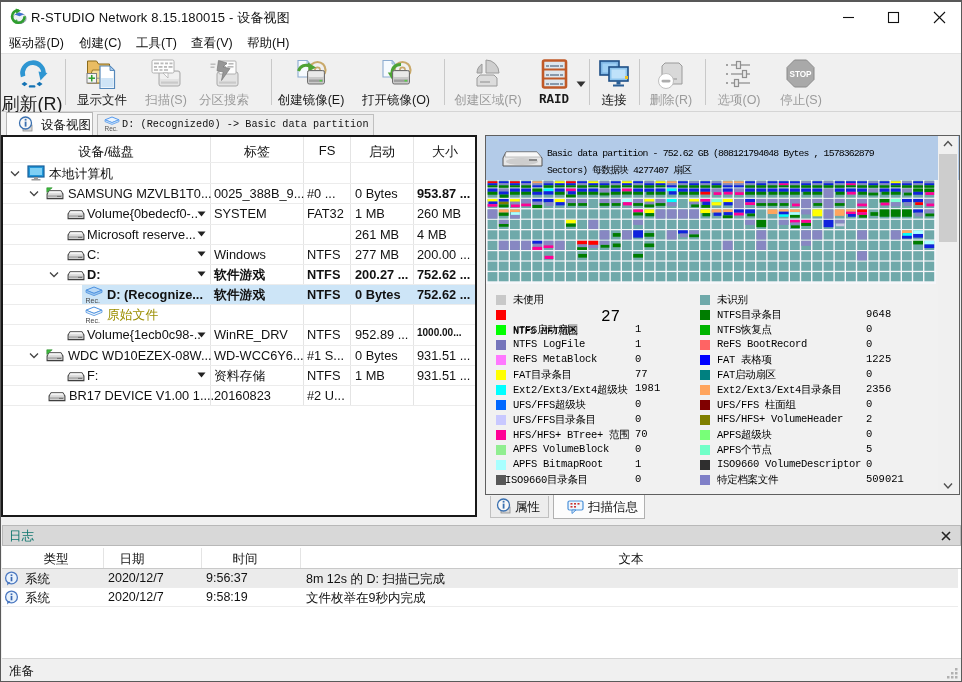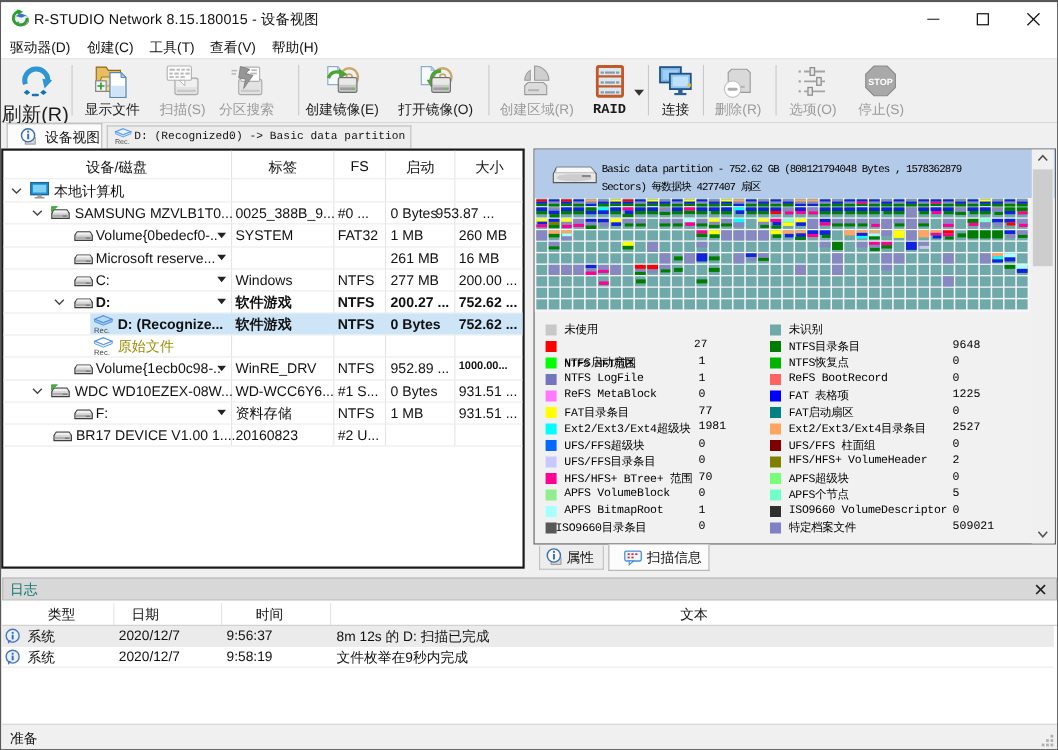--- a/index.html
+++ b/index.html
@@ -250,21 +250,21 @@
     <path d="M3.2 3.8 L14.8 3.8 L16.9 6.8 L16.9 11.6 L1.1 11.6 L1.1 6.8 Z" fill="#d9d9d9" stroke="#3f3f3f" stroke-width="1.1"></path>
 <path d="M3.4 4.3 L14.6 4.3 L16 6.2 L2 6.2 Z" fill="#f3f3f3"></path>
 <rect x="1.8" y="8.2" width="14.4" height="2" fill="#aeaeae"></rect>
 <rect x="11" y="8.9" width="4" height="1.1" fill="#757575"></rect>
     <path d="M0.8 0.8 L6.2 0.8 L0.8 5.4 Z" fill="#3dbb3d" stroke="#2a8a2a" stroke-width="0.6"></path>
   </svg>
 <div class="abs txt" style="left:67px;top:184.2px;font-size:12.8px;font-weight:normal;color:#111">SAMSUNG MZVLB1T0...</div>
 <div class="abs txt" style="left:213px;top:184.2px;font-size:12.8px;font-weight:normal;color:#111">0025_388B_9...</div>
 <div class="abs txt" style="left:306px;top:184.2px;font-size:12.8px;font-weight:normal;color:#111">#0 ...</div>
 <div class="abs txt" style="left:354px;top:184.2px;font-size:12.8px;font-weight:normal;color:#111">0 Bytes</div>
-<div class="abs txt" style="left:395px;top:184.2px;font-size:12.8px;font-weight:normal;color:#111">953.87 ...</div>
+<div class="abs txt" style="left:416px;top:184.2px;font-size:12.8px;font-weight:bold;color:#111">953.87 ...</div>
 <svg class="abs" style="left:66px;top:205.3px" width="18" height="17" viewBox="0 0 18 17">
     <path d="M3.2 3.8 L14.8 3.8 L16.9 6.8 L16.9 11.6 L1.1 11.6 L1.1 6.8 Z" fill="#d9d9d9" stroke="#3f3f3f" stroke-width="1.1"></path>
 <path d="M3.4 4.3 L14.6 4.3 L16 6.2 L2 6.2 Z" fill="#f3f3f3"></path>
 <rect x="1.8" y="8.2" width="14.4" height="2" fill="#aeaeae"></rect>
 <rect x="11" y="8.9" width="4" height="1.1" fill="#757575"></rect>
   </svg>
 <div class="abs txt" style="left:86px;top:204.3px;font-size:12.8px;font-weight:normal;color:#111">Volume{0bedecf0-..</div>
 <svg class="abs" style="left:196px;top:208.8px" width="9" height="6" viewBox="0 0 9 6">
     <path d="M0.5 0.5 L8.5 0.5 L4.5 5.5 Z" fill="#222"></path>
   </svg>
@@ -276,21 +276,21 @@
     <path d="M3.2 3.8 L14.8 3.8 L16.9 6.8 L16.9 11.6 L1.1 11.6 L1.1 6.8 Z" fill="#d9d9d9" stroke="#3f3f3f" stroke-width="1.1"></path>
 <path d="M3.4 4.3 L14.6 4.3 L16 6.2 L2 6.2 Z" fill="#f3f3f3"></path>
 <rect x="1.8" y="8.2" width="14.4" height="2" fill="#aeaeae"></rect>
 <rect x="11" y="8.9" width="4" height="1.1" fill="#757575"></rect>
   </svg>
 <div class="abs txt" style="left:86px;top:224.5px;font-size:12.8px;font-weight:normal;color:#111">Microsoft reserve...</div>
 <svg class="abs" style="left:196px;top:229.0px" width="9" height="6" viewBox="0 0 9 6">
     <path d="M0.5 0.5 L8.5 0.5 L4.5 5.5 Z" fill="#222"></path>
   </svg>
 <div class="abs txt" style="left:354px;top:224.5px;font-size:12.8px;font-weight:normal;color:#111">261 MB</div>
-<div class="abs txt" style="left:416px;top:224.5px;font-size:12.8px;font-weight:normal;color:#111">16 MB</div>
+<div class="abs txt" style="left:416px;top:224.5px;font-size:12.8px;font-weight:normal;color:#111">4 MB</div>
 <svg class="abs" style="left:66px;top:245.7px" width="18" height="17" viewBox="0 0 18 17">
     <path d="M3.2 3.8 L14.8 3.8 L16.9 6.8 L16.9 11.6 L1.1 11.6 L1.1 6.8 Z" fill="#d9d9d9" stroke="#3f3f3f" stroke-width="1.1"></path>
 <path d="M3.4 4.3 L14.6 4.3 L16 6.2 L2 6.2 Z" fill="#f3f3f3"></path>
 <rect x="1.8" y="8.2" width="14.4" height="2" fill="#aeaeae"></rect>
 <rect x="11" y="8.9" width="4" height="1.1" fill="#757575"></rect>
   </svg>
 <div class="abs txt" style="left:86px;top:244.7px;font-size:12.8px;font-weight:normal;color:#111">C:</div>
 <svg class="abs" style="left:196px;top:249.2px" width="9" height="6" viewBox="0 0 9 6">
     <path d="M0.5 0.5 L8.5 0.5 L4.5 5.5 Z" fill="#222"></path>
   </svg>
@@ -1185,21 +1185,21 @@
     <rect x="393.6" y="92.1" width="9.8" height="9.2" fill="#6fa9aa"></rect>
     <rect x="404.8" y="92.1" width="9.8" height="9.2" fill="#6fa9aa"></rect>
     <rect x="416.0" y="92.1" width="9.8" height="9.2" fill="#6fa9aa"></rect>
     <rect x="427.2" y="92.1" width="9.8" height="9.2" fill="#6fa9aa"></rect>
     <rect x="438.4" y="92.1" width="9.8" height="9.2" fill="#6fa9aa"></rect>
   </svg>
 <div class="abs" style="left:495px;top:293px;width:10px;height:10px;background:#c8c8c8"></div>
 <div class="abs txt mono" style="left:512px;top:291px;font-size:10.5px;letter-spacing:-0.3px;color:#000">未使用</div>
 <div class="abs" style="left:495px;top:308px;width:10px;height:10px;background:#ff0000"></div>
 <div class="abs txt mono" style="left:512px;top:322px;font-size:10px;letter-spacing:-0.3px;color:#000">NTFS MFT范围</div>
-<div class="abs txt mono" style="left:630px;top:306px;font-size:10px;color:#000">27</div>
+<div class="abs txt mono" style="left:600px;top:306px;font-size:16px;color:#000">27</div>
 <div class="abs" style="left:495px;top:323px;width:10px;height:10px;background:#00ff00"></div>
 <div class="abs txt mono" style="left:512px;top:321px;font-size:10.5px;letter-spacing:-0.3px;color:#000">NTFS启动扇区</div>
 <div class="abs txt mono" style="left:634px;top:321px;font-size:10.5px;color:#000">1</div>
 <div class="abs" style="left:495px;top:338px;width:10px;height:10px;background:#7575bb"></div>
 <div class="abs txt mono" style="left:512px;top:336px;font-size:10.5px;letter-spacing:-0.3px;color:#000">NTFS LogFile</div>
 <div class="abs txt mono" style="left:634px;top:336px;font-size:10.5px;color:#000">1</div>
 <div class="abs" style="left:495px;top:353px;width:10px;height:10px;background:#ff78ff"></div>
 <div class="abs txt mono" style="left:512px;top:351px;font-size:10.5px;letter-spacing:-0.3px;color:#000">ReFS MetaBlock</div>
 <div class="abs txt mono" style="left:634px;top:351px;font-size:10.5px;color:#000">0</div>
 <div class="abs" style="left:495px;top:368px;width:10px;height:10px;background:#ffff00"></div>
@@ -1238,21 +1238,21 @@
 <div class="abs txt mono" style="left:716px;top:336px;font-size:10.5px;letter-spacing:-0.3px;color:#000">ReFS BootRecord</div>
 <div class="abs txt mono" style="left:865px;top:336px;font-size:10.5px;color:#000">0</div>
 <div class="abs" style="left:699px;top:353px;width:10px;height:10px;background:#0000ff"></div>
 <div class="abs txt mono" style="left:716px;top:351px;font-size:10.5px;letter-spacing:-0.3px;color:#000">FAT 表格项</div>
 <div class="abs txt mono" style="left:865px;top:351px;font-size:10.5px;color:#000">1225</div>
 <div class="abs" style="left:699px;top:368px;width:10px;height:10px;background:#008080"></div>
 <div class="abs txt mono" style="left:716px;top:366px;font-size:10.5px;letter-spacing:-0.3px;color:#000">FAT启动扇区</div>
 <div class="abs txt mono" style="left:865px;top:366px;font-size:10.5px;color:#000">0</div>
 <div class="abs" style="left:699px;top:383px;width:10px;height:10px;background:#ffa55e"></div>
 <div class="abs txt mono" style="left:716px;top:381px;font-size:10.5px;letter-spacing:-0.3px;color:#000">Ext2/Ext3/Ext4目录条目</div>
-<div class="abs txt mono" style="left:865px;top:381px;font-size:10.5px;color:#000">2527</div>
+<div class="abs txt mono" style="left:865px;top:381px;font-size:10.5px;color:#000">2356</div>
 <div class="abs" style="left:699px;top:398px;width:10px;height:10px;background:#800000"></div>
 <div class="abs txt mono" style="left:716px;top:396px;font-size:10.5px;letter-spacing:-0.3px;color:#000">UFS/FFS 柱面组</div>
 <div class="abs txt mono" style="left:865px;top:396px;font-size:10.5px;color:#000">0</div>
 <div class="abs" style="left:699px;top:413px;width:10px;height:10px;background:#808000"></div>
 <div class="abs txt mono" style="left:716px;top:411px;font-size:10.5px;letter-spacing:-0.3px;color:#000">HFS/HFS+ VolumeHeader</div>
 <div class="abs txt mono" style="left:865px;top:411px;font-size:10.5px;color:#000">2</div>
 <div class="abs" style="left:699px;top:428px;width:10px;height:10px;background:#78ff78"></div>
 <div class="abs txt mono" style="left:716px;top:426px;font-size:10.5px;letter-spacing:-0.3px;color:#000">APFS超级块</div>
 <div class="abs txt mono" style="left:865px;top:426px;font-size:10.5px;color:#000">0</div>
 <div class="abs" style="left:699px;top:443px;width:10px;height:10px;background:#70ffc8"></div>

